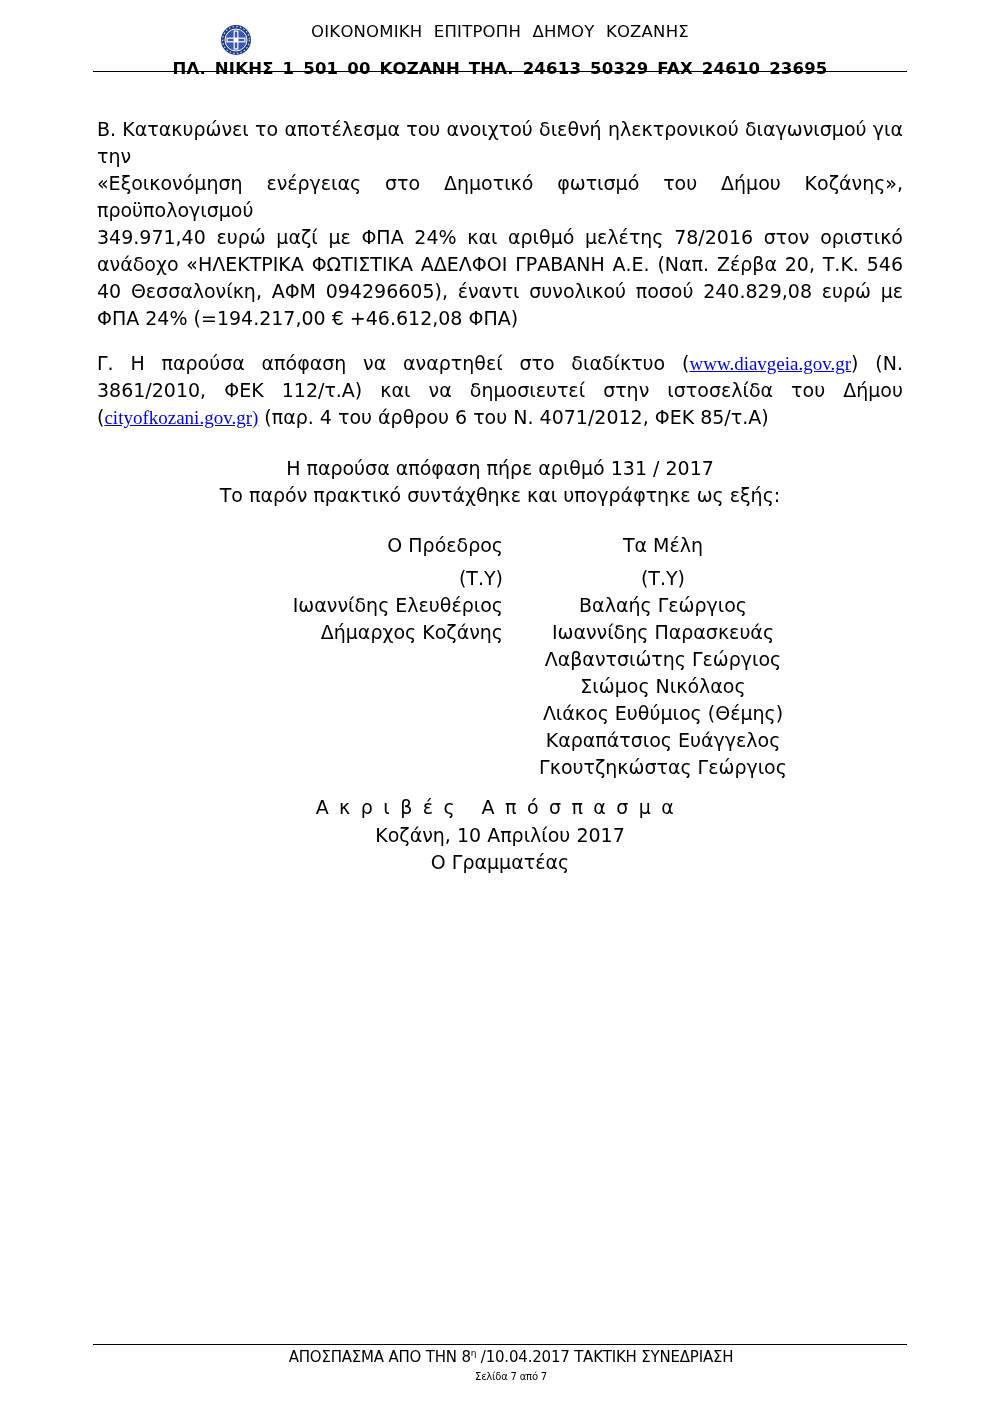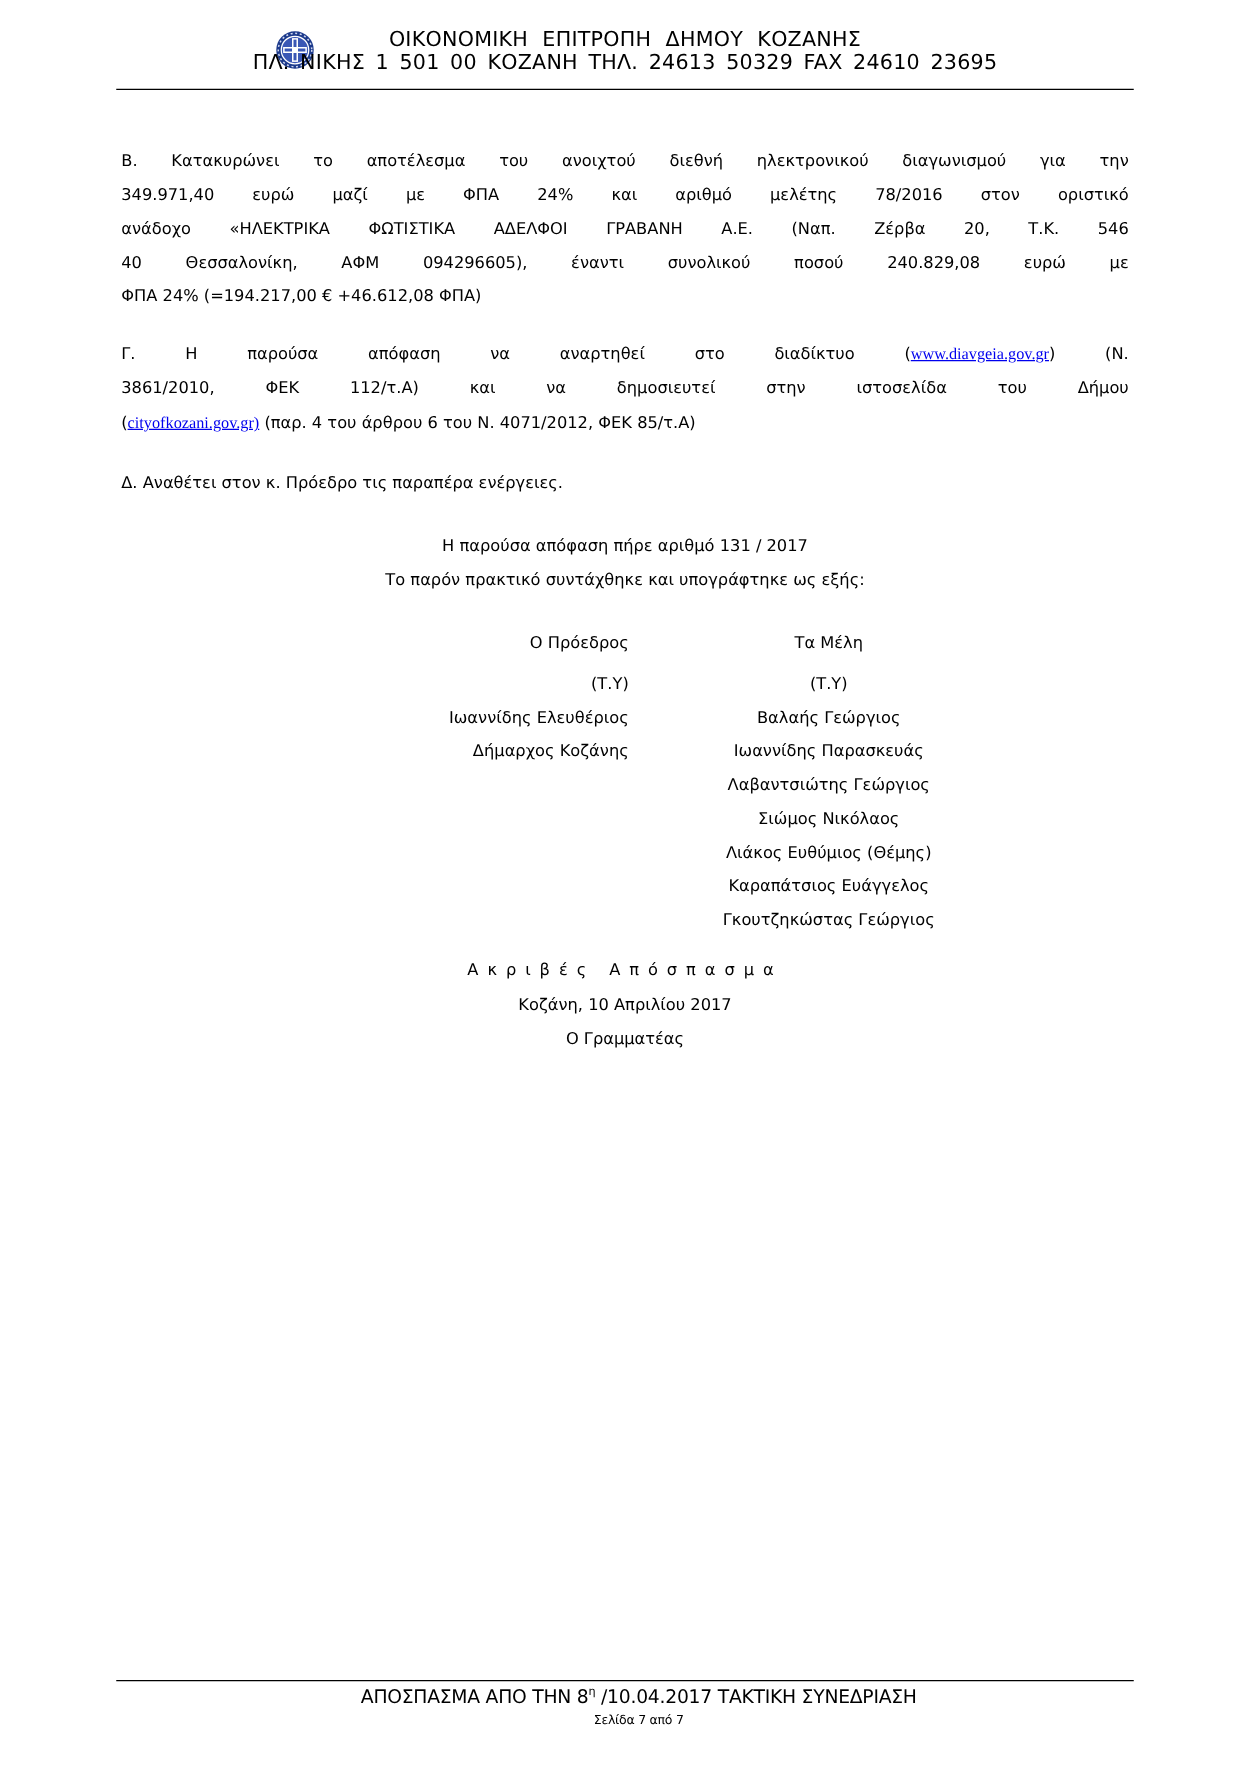--- a/index.html
+++ b/index.html
@@ -8,28 +8,28 @@
     font-family:"DejaVu Sans","Liberation Sans",sans-serif;
     position:relative;overflow:hidden;
   }
   .page{position:absolute;inset:0;}
 
   
   .logo{position:absolute;left:220px;top:24px;width:32px;height:32px;}
   .hdr{position:absolute;left:97px;width:806px;text-align:center;
        font-size:16.5px;letter-spacing:0.2px;white-space:nowrap;}
   .hdr1{top:22px;word-spacing:6px;font-weight:500;}
-  .hdr2{top:40px;word-spacing:3px;font-weight:400;}
+  .hdr2{top:59px;word-spacing:3px;font-weight:700;}
   .hrule{position:absolute;left:93px;width:814px;border-top:1.6px solid #000;height:0;}
   .hrule-top{top:71px;}
   .hrule-bottom{top:1344px;}
 
   
   main{position:absolute;top:116px;left:97px;width:806px;
-       font-size:13px;line-height:27px;}
+       font-size:19px;line-height:27px;}
   .jline{text-align:justify;text-align-last:justify;}
   .lline{text-align:left;}
   a.doclink{color:var(--link-blue,#0000EE);text-decoration:underline;cursor:pointer;font-family:Liberation Serif, serif;}
   .para-c{margin-top:18px;}
   .para-d{margin-top:21px;}
   .decision{margin-top:24px;text-align:center;}
   .italic{}
 
   .sig-row{margin-top:23px;display:flex;}
   .sig-left{width:406px;text-align:right;}
@@ -65,33 +65,33 @@
     </svg>
   </div>
   <div class="hdr hdr1">ΟΙΚΟΝΟΜΙΚΗ ΕΠΙΤΡΟΠΗ ΔΗΜΟΥ ΚΟΖΑΝΗΣ</div>
   <div class="hdr hdr2">ΠΛ. ΝΙΚΗΣ 1 501 00 ΚΟΖΑΝΗ ΤΗΛ. 24613 50329 FAX 24610 23695</div>
   <div class="hrule hrule-top"></div>
 
   <main>
 
     <div>
       <div class="jline">Β. Κατακυρώνει το αποτέλεσμα του ανοιχτού διεθνή ηλεκτρονικού διαγωνισμού για την</div>
+      <div class="jline">«Εξοικονόμηση ενέργειας στο Δημοτικό φωτισμό του Δήμου Κοζάνης», προϋπολογισμού</div>
       <div class="jline">349.971,40 ευρώ μαζί με ΦΠΑ 24% και αριθμό μελέτης 78/2016 στον οριστικό</div>
       <div class="jline">ανάδοχο «ΗΛΕΚΤΡΙΚΑ ΦΩΤΙΣΤΙΚΑ ΑΔΕΛΦΟΙ ΓΡΑΒΑΝΗ Α.Ε. (Ναπ. Ζέρβα 20, Τ.Κ. 546</div>
       <div class="jline">40 Θεσσαλονίκη,  ΑΦΜ 094296605), έναντι συνολικού ποσού 240.829,08 ευρώ  με</div>
       <div class="lline">ΦΠΑ 24% (=194.217,00 € +46.612,08 ΦΠΑ)</div>
     </div>
 
     <div class="para-c">
       <div class="jline"><span>Γ. Η παρούσα απόφαση να αναρτηθεί στο διαδίκτυο (</span><a class="doclink">www.diavgeia.gov.gr</a><span>) (Ν.</span></div>
       <div class="jline">3861/2010, ΦΕΚ 112/τ.Α) και να δημοσιευτεί στην ιστοσελίδα του Δήμου</div>
       <div class="lline"><span>(</span><a class="doclink">cityofkozani.gov.gr)</a><span> (παρ. 4 του άρθρου 6 του Ν. 4071/2012, ΦΕΚ 85/τ.Α)</span></div>
     </div>
 
-    <div class="para-d lline">Δ. Αναθέτει στον κ. Πρόεδρο τις παραπέρα ενέργειες.</div>
 
     <div class="decision">
       <div><span>Η παρούσα απόφαση πήρε αριθμό </span><span class="italic">131 / 2017</span></div>
       <div>Το παρόν πρακτικό συντάχθηκε και υπογράφτηκε ως εξής:</div>
     </div>
 
     <div class="sig-row">
       <div class="sig-left">
         <div>Ο Πρόεδρος</div>
         <div class="ty">(Τ.Υ)</div>

